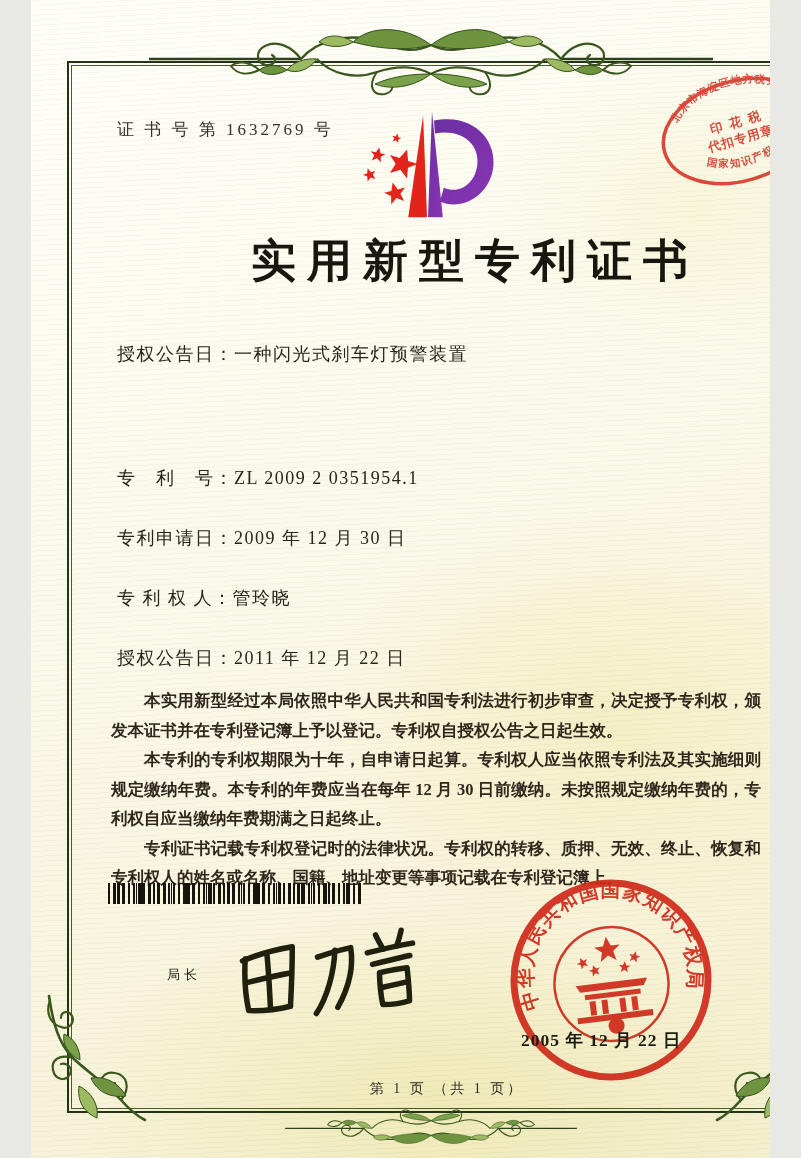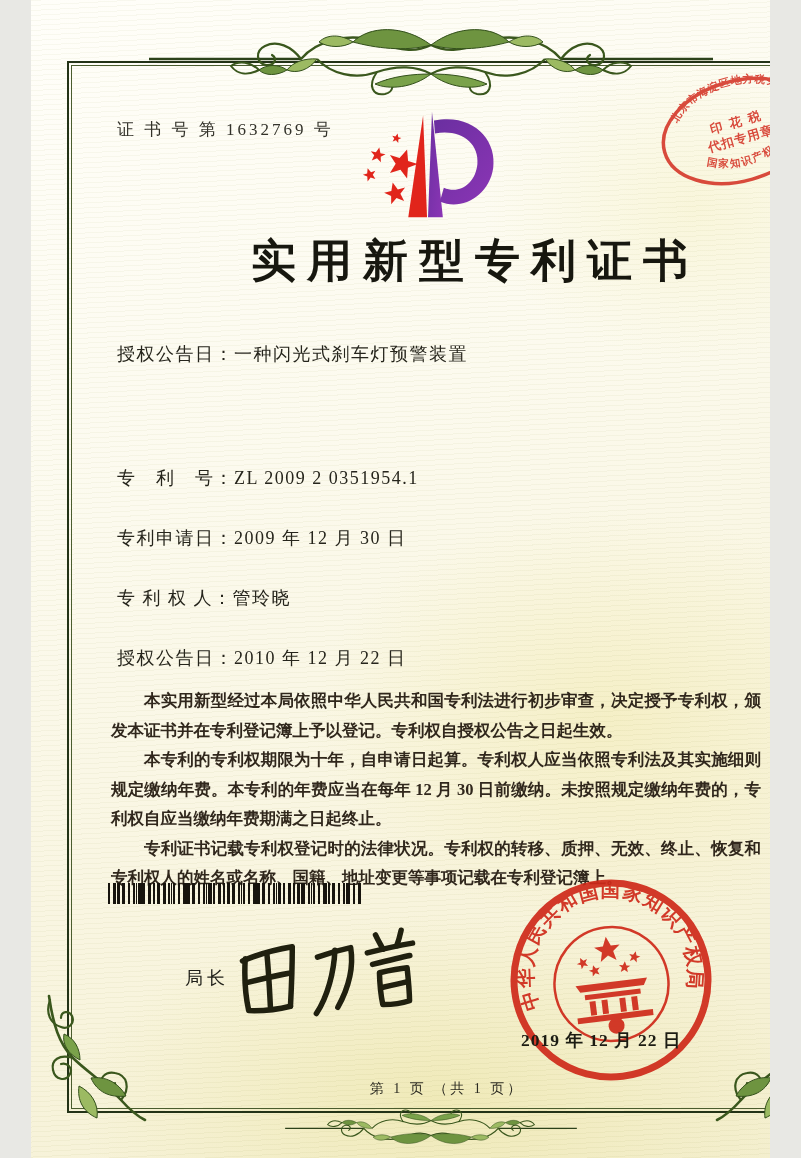--- a/index.html
+++ b/index.html
@@ -43,21 +43,21 @@
   }
   .paras p{ margin:0; text-indent:2em;font-weight:bold; }
   .barcode{
     position:absolute; left:77px; top:883px; width:254px; height:21px;
     background:
       repeating-linear-gradient(90deg,#17140e 0 2px,rgba(0,0,0,0) 2px 5px),
       repeating-linear-gradient(90deg,#17140e 0 1px,rgba(0,0,0,0) 1px 7px),
       repeating-linear-gradient(90deg,rgba(0,0,0,0) 0 9px,#17140e 9px 12px,rgba(0,0,0,0) 12px 23px);
   }
   .sig-label{
-    position:absolute; left:154px; top:966px; font-size:18px; letter-spacing:4px; color:#21211a;
+    position:absolute; left:136px; top:966px; font-size:13px; letter-spacing:4px; color:#21211a;
   }
   .sig{ position:absolute; left:198px; top:916px; width:200px; height:110px; transform:rotate(-3deg); }
   .seal-office{ position:absolute; left:468px; top:868px; width:224px; height:224px; transform:rotate(-7deg); opacity:.92; }
   .seal-date{
     position:absolute; left:490px; top:1028px; width:220px; font-size:17.5px; letter-spacing:1px;
     color:#1c1c13; font-weight:bold;
   }
   .seal-tax{ position:absolute; left:623px; top:70px; width:170px; height:124px; transform:rotate(-16deg); opacity:.9; }
   .footer{
     position:absolute; left:36px; top:1080px; width:720px; text-align:center;
@@ -142,21 +142,21 @@
       <path d="M84,22 C124,14 148,42 144,70 C140,98 112,114 90,104 L94,90 C110,97 126,86 128,66 C130,44 110,30 85,35 Z"></path>
     </g>
   </svg>
 
   <div class="title">实用新型专利证书</div>
 
   <div class="field f0">授权公告日：一种闪光式刹车灯预警装置</div>
   <div class="field f2">专　利　号：ZL 2009 2 0351954.1</div>
   <div class="field f3">专利申请日：2009 年 12 月 30 日</div>
   <div class="field f4">专 利 权 人：管玲晓</div>
-  <div class="field f5">授权公告日：2010 年 12 月 22 日</div>
+  <div class="field f5">授权公告日：2011 年 12 月 22 日</div>
 
   <div class="paras">
     <p>本实用新型经过本局依照中华人民共和国专利法进行初步审查，决定授予专利权，颁发本证书并在专利登记簿上予以登记。专利权自授权公告之日起生效。</p>
     <p>本专利的专利权期限为十年，自申请日起算。专利权人应当依照专利法及其实施细则规定缴纳年费。本专利的年费应当在每年 12 月 30 日前缴纳。未按照规定缴纳年费的，专利权自应当缴纳年费期满之日起终止。</p>
     <p>专利证书记载专利权登记时的法律状况。专利权的转移、质押、无效、终止、恢复和专利权人的姓名或名称、国籍、地址变更等事项记载在专利登记簿上。</p>
   </div>
 
   <div class="barcode"></div>
 
   <div class="sig-label">局长</div>
@@ -196,21 +196,21 @@
       <path d="M76,114 L148,114 L144,121 L80,121 Z"></path>
       <rect x="84" y="124" width="56" height="5"></rect>
       <rect x="88" y="131" width="6" height="14"></rect>
       <rect x="100" y="131" width="6" height="14"></rect>
       <rect x="118" y="131" width="6" height="14"></rect>
       <rect x="130" y="131" width="6" height="14"></rect>
       <rect x="74" y="146" width="76" height="6"></rect>
       <circle cx="112" cy="158" r="8"></circle>
     </g>
   </svg>
-  <div class="seal-date">2019 年 12 月 22 日</div>
+  <div class="seal-date">2005 年 12 月 22 日</div>
 
   <svg class="seal-tax" viewBox="0 0 170 124">
     <ellipse cx="85" cy="61" rx="77" ry="50" fill="none" stroke="#d5382a" stroke-width="3.5"></ellipse>
     <path id="taxTop" d="M21.2,57.5 A64,40 0 1 1 148.8,57.5" fill="none"></path>
     <path id="taxBot" d="M30.9,69.8 A56,34 0 0 0 139.1,69.8" fill="none"></path>
     <text font-size="10.5" font-weight="bold" fill="#d5382a" letter-spacing="1" font-family="Liberation Serif, DejaVu Serif, serif">
       <textPath href="#taxTop" startOffset="50%" text-anchor="middle">北京市海淀区地方税务局</textPath>
     </text>
     <text font-size="10.5" font-weight="bold" fill="#d5382a" letter-spacing="1.5" font-family="Liberation Serif, DejaVu Serif, serif">
       <textPath href="#taxBot" startOffset="50%" text-anchor="middle">国家知识产权局</textPath>

